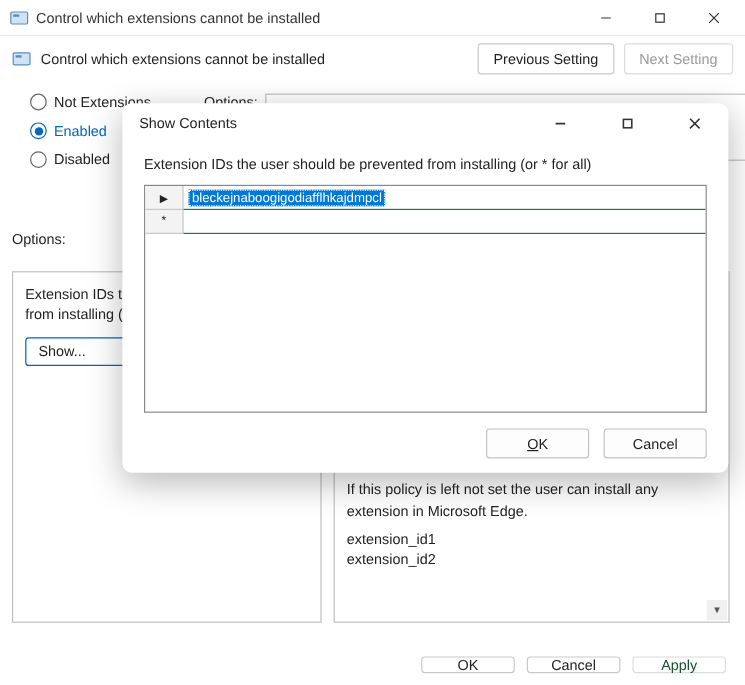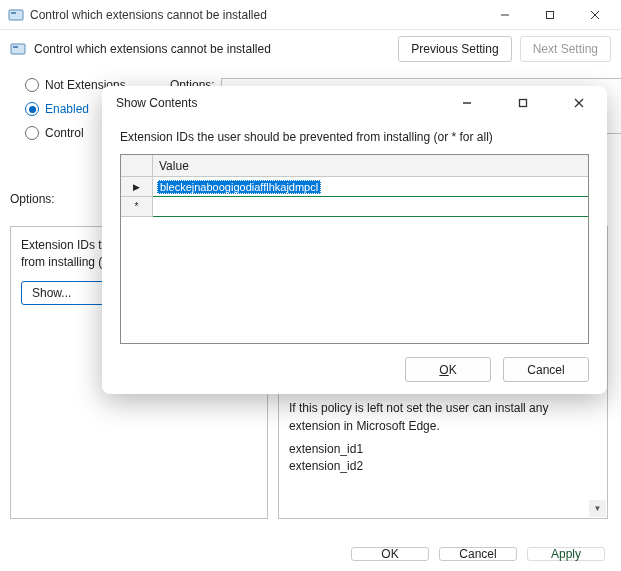--- a/index.html
+++ b/index.html
@@ -120,21 +120,21 @@
     <span class="label">Not Extensions</span>
   </div>
   <div class="radio-item selected">
     <span class="radio-outer">
         <span class="radio-inner"></span>
       </span>
     <span class="label">Enabled</span>
   </div>
   <div class="radio-item">
     <span class="radio-outer"></span>
-    <span class="label">Control</span>
+    <span class="label">Disabled</span>
   </div>
 
   <div class="comment-row">
     <span>Options:</span>
     <div class="comment-box">
       
       
     </div>
   </div>
 </div>
@@ -188,24 +188,20 @@
     <div class="modal-win-btn">
         <svg viewBox="0 0 10 10">
           <line x1="1" y1="1" x2="9" y2="9" stroke="#333" stroke-width="1.3"></line>
           <line x1="9" y1="1" x2="1" y2="9" stroke="#333" stroke-width="1.3"></line>
         </svg>
       </div>
   </div>
   <div class="modal-body">
     <div class="modal-instruction">Extension IDs the user should be prevented from installing (or * for all)</div>
     <div class="grid">
-      <div class="grid-header-row">
-        <div class="grid-rowhdr"></div>
-        <div class="grid-colhdr">Value</div>
-      </div>
       <div class="grid-row">
         <div class="grid-rowhdr">
             <span class="arrow-glyph">▶</span>
           </div>
         <div class="grid-cell">
             <span class="grid-sel">bleckejnaboogigodiafflhkajdmpcl</span>
           </div>
       </div>
       <div class="grid-row">
         <div class="grid-rowhdr">

